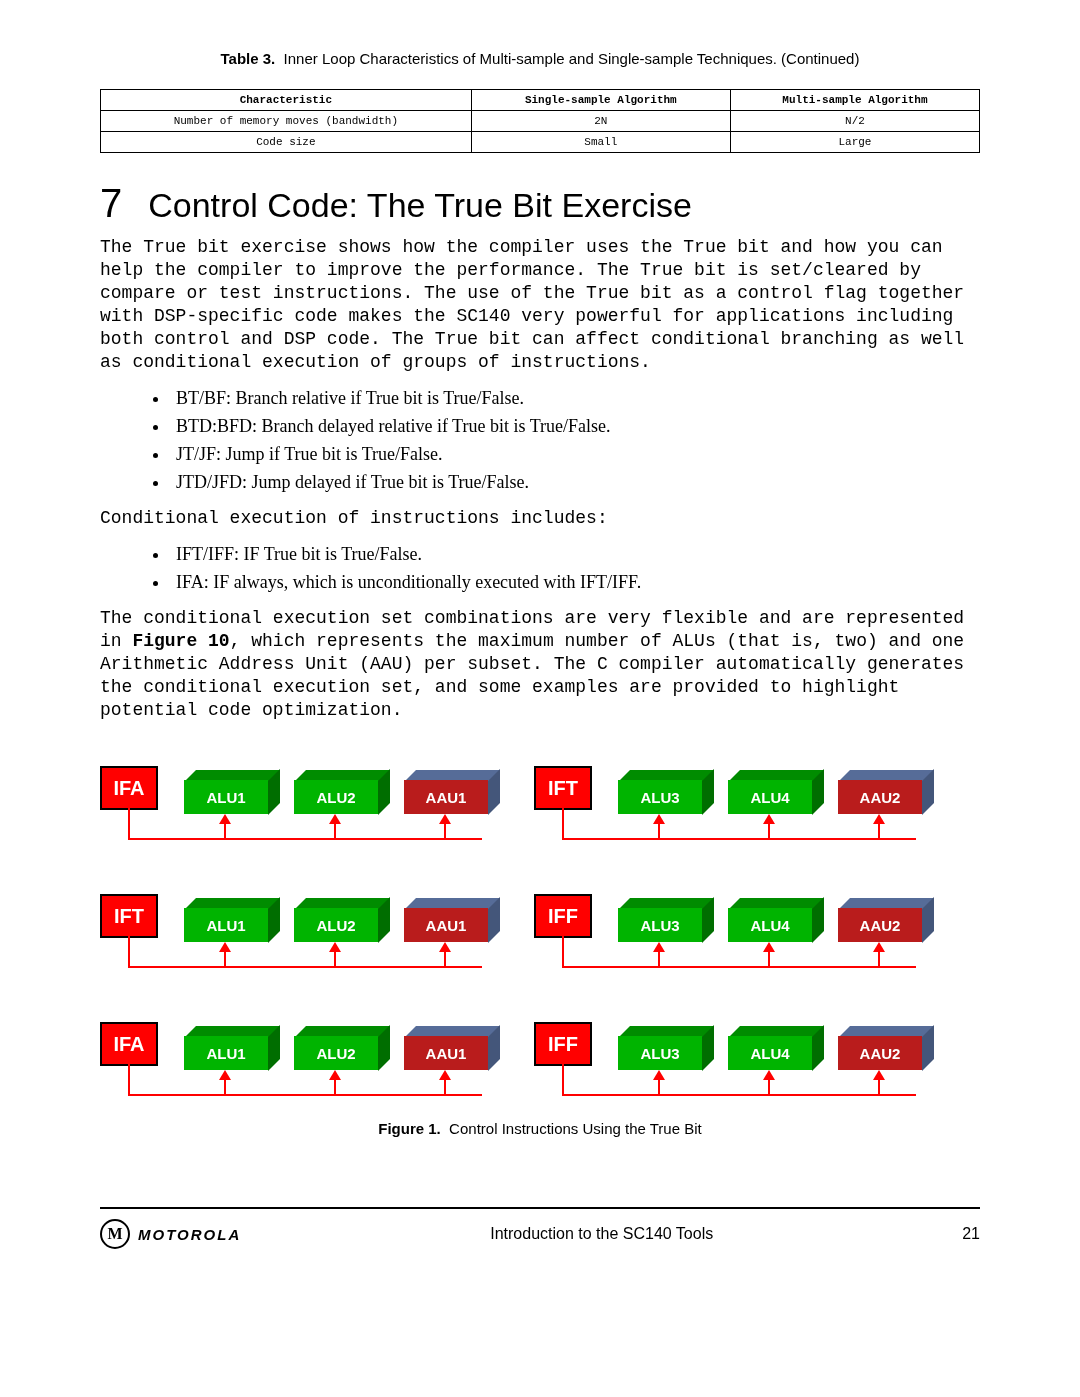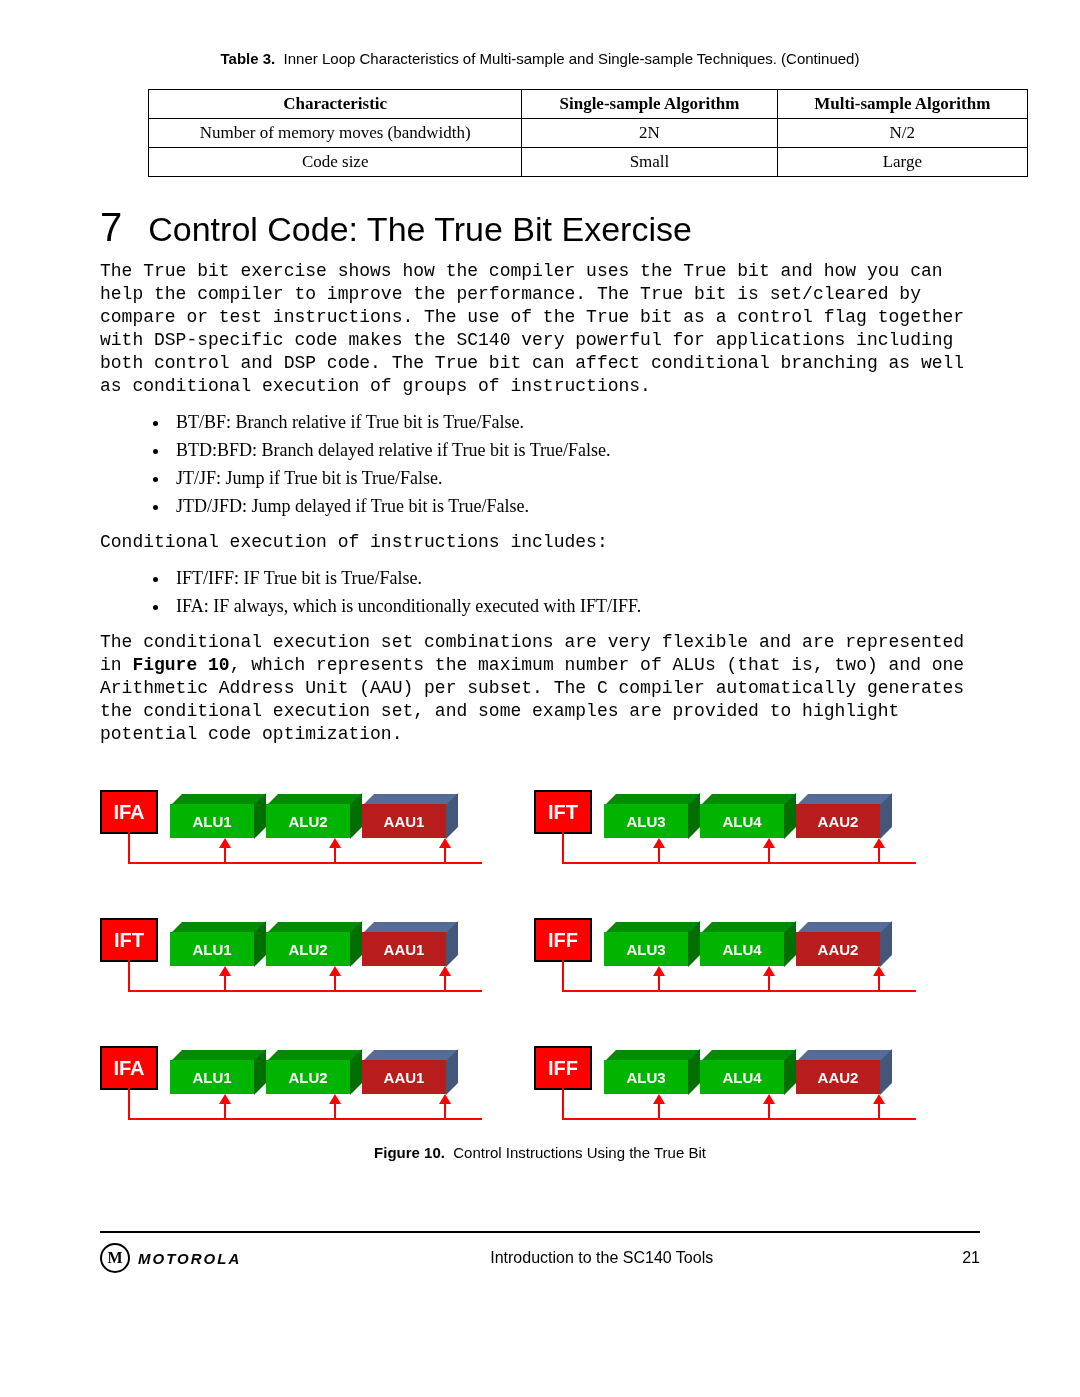--- a/index.html
+++ b/index.html
@@ -25,24 +25,23 @@
   .table-caption {
     font-family: Arial, Helvetica, sans-serif;
     font-size: 15px;
     text-align: center;
     margin-bottom: 22px;
   }
   .table-caption b { font-weight: bold; }
   table.data {
     border-collapse: collapse;
     width: 100%;
-    font-family: Liberation Serif, serif;
-    font-size: 17px;
+    font-family: Liberation Mono, monospace;
+    font-size: 11px;
     margin-bottom: 28px;
-    margin-left: 48px;
   }
   table.data th, table.data td {
     border: 1px solid #000;
     padding: 4px 8px;
   }
   table.data th { font-weight: bold; text-align: center; }
   table.data td.c1 { text-align: center; }
   table.data td.cN { text-align: center; }
   h1.section {
     font-family: Arial, Helvetica, sans-serif;
@@ -92,20 +91,21 @@
     display: flex;
     align-items: center;
     justify-content: center;
     position: relative;
     top: 6px;
   }
   .block3d {
     position: relative;
     width: 84px;
     height: 24px;
+    margin-left: 14px;
   }
   .block3d .top {
     position: absolute;
     left: 6px; top: -10px;
     width: 84px; height: 12px;
     transform: skewX(-45deg);
   }
   .block3d .side {
     position: absolute;
     right: -12px; top: -5px;
@@ -422,21 +422,21 @@
               <div class="hline"></div>
               <div class="drop"></div>
               <div class="arrow a1"></div>
               <div class="arrow a2"></div>
               <div class="arrow a3"></div>
             </div>
           </div>
         </div>
       </div>
     <div class="fig-caption">
-      <b>Figure 10.</b>&nbsp;&nbsp;<span>Control Instructions Using the True Bit</span>
+      <b>Figure 1.</b>&nbsp;&nbsp;<span>Control Instructions Using the True Bit</span>
     </div>
   </div>
 
   <hr class="footer-rule">
   <div class="footer">
     <div class="brand">
       <span class="logo-m">M</span>
       <span>MOTOROLA</span>
     </div>
     <div>Introduction to the SC140 Tools</div>

